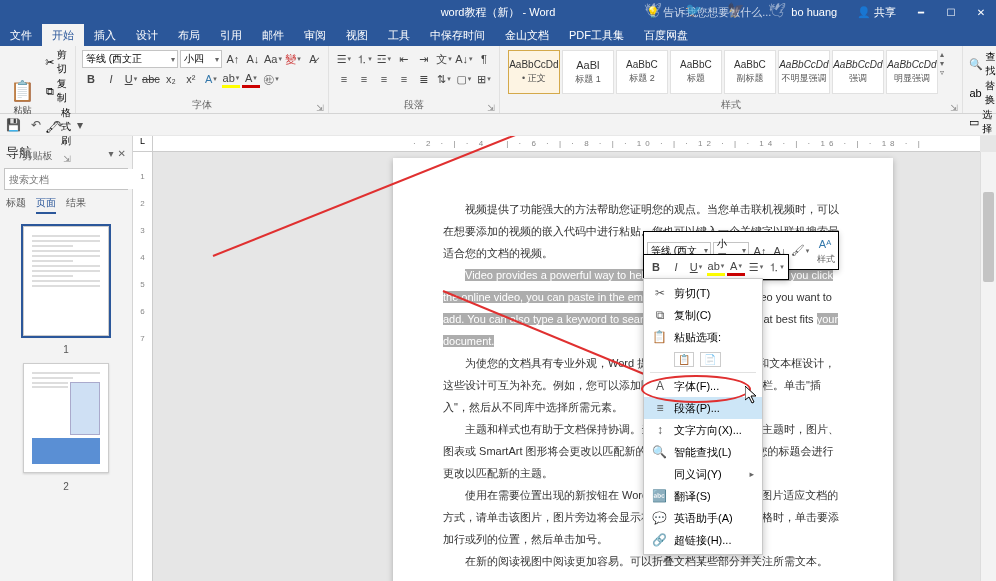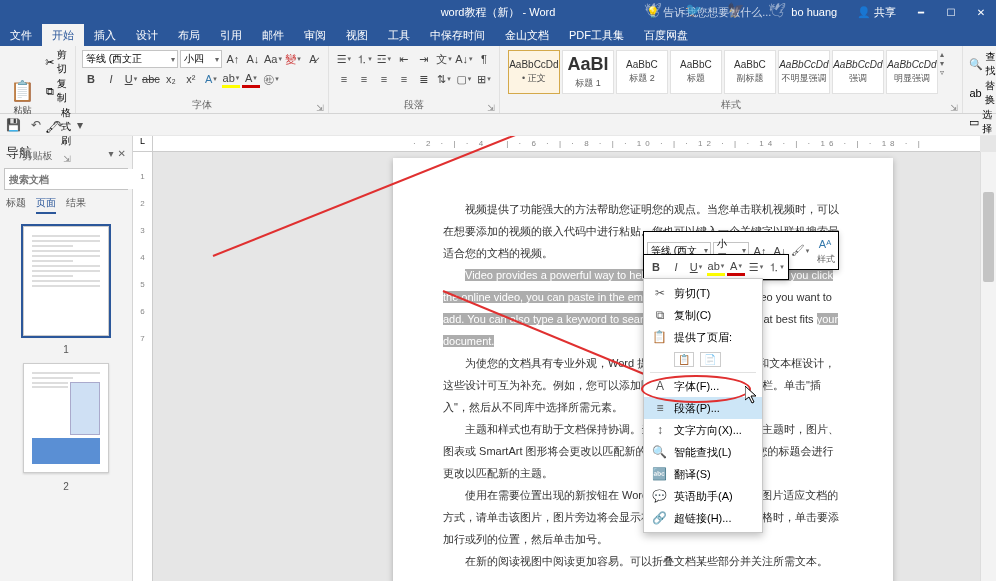--- a/index.html
+++ b/index.html
@@ -37,42 +37,42 @@
 .combo::after { content: "▾"; position: absolute; right: 2px; font-size: 8px; color: #666; }
 .btn-sm { width: 18px; height: 18px; display: flex; align-items: center; justify-content: center; font-size: 11px; cursor: pointer; color: #444; }
 .btn-sm.dd::after { content: "▾"; font-size: 7px; margin-left: 1px; color: #666; }
 
 .para-col { display: flex; flex-direction: column; gap: 2px; padding: 2px; }
 
 .styles { flex: 1; display: flex; align-items: flex-start; padding: 2px 4px; gap: 2px; overflow: hidden; }
 .style-box { width: 52px; height: 44px; border: 1px solid #e1e1e1; background: #fff; display: flex; flex-direction: column; align-items: center; justify-content: center; font-size: 9px; cursor: pointer; }
 .style-box.active { border: 1px solid #d4a94a; background: #fdf4e3; }
 .style-box .preview { font-size: 10px; color: #333; }
-.style-box .preview.big { font-size: 18px; font-weight: bold; }
+.style-box .preview.big { font-size: 11px; font-weight: normal; }
 .style-box .label { font-size: 9px; color: #555; margin-top: 2px; text-align: center; }
 .style-more { width: 14px; display: flex; flex-direction: column; justify-content: center; gap: 2px; color: #666; font-size: 8px; cursor: pointer; }
 
 .edit-col { display: flex; flex-direction: column; gap: 1px; padding: 2px; font-size: 10px; }
 .edit-col .row { display: flex; align-items: center; gap: 3px; cursor: pointer; }
 
 .big-btn { display: flex; flex-direction: column; align-items: center; justify-content: center; padding: 2px 6px; cursor: pointer; font-size: 9px; color: #444; }
 .big-btn .ico { font-size: 20px; margin-bottom: 1px; }
 
 
 .qat { height: 22px; background: #f3f3f3; border-bottom: 1px solid #e8e8e8; display: flex; align-items: center; gap: 6px; padding-left: 6px; }
 .qat .q { width: 16px; height: 16px; font-size: 12px; color: #555; display: flex; align-items: center; justify-content: center; cursor: pointer; }
 
 
 .main { display: flex; height: calc(581px - 24px - 22px - 68px - 22px); }
 .nav { width: 133px; background: #f3f3f3; border-right: 1px solid #d4d4d4; display: flex; flex-direction: column; padding: 4px; }
 .nav-head { display: flex; align-items: center; justify-content: space-between; padding: 4px 2px; }
 .nav-head .title { font-size: 13px; color: #333; }
 .nav-head .ctrls { display: flex; gap: 4px; color: #666; font-size: 10px; }
 .nav-search { display: flex; border: 1px solid #c4c4c4; background: #fff; height: 22px; margin: 2px 0 6px 0; }
-.nav-search input { flex: 1; border: none; outline: none; font-size: 10px; padding: 0 4px; font-weight: bold; }
+.nav-search input { flex: 1; border: none; outline: none; font-size: 10px; padding: 0 4px; }
 .nav-search .sbtn { width: 28px; display: flex; align-items: center; justify-content: center; border-left: 1px solid #eee; cursor: pointer; position: relative; color: #555; font-size: 11px; }
 .nav-search .sbtn::after { content: "▾"; font-size: 7px; margin-left: 2px; }
 .nav-tabs { display: flex; gap: 10px; padding: 0 2px 4px 2px; font-size: 10px; color: #555; }
 .nav-tabs .nt { cursor: pointer; padding-bottom: 2px; }
 .nav-tabs .nt.active { color: #2b579a; border-bottom: 2px solid #2b579a; }
 .thumbs { flex: 1; overflow: auto; display: flex; flex-direction: column; align-items: center; gap: 8px; padding: 8px 0; }
 .thumb { width: 86px; height: 110px; background: #fff; border: 1px solid #ccc; box-shadow: 0 1px 2px rgba(0,0,0,.15); display: flex; flex-direction: column; padding: 8px; gap: 3px; cursor: pointer; }
 .thumb.sel { outline: 2px solid #2b579a; }
 .thumb .ln { height: 2px; background: #ddd; }
 .thumb .ln.short { width: 60%; }
@@ -419,21 +419,21 @@
         <div class="item">
           <span class="ico">✂</span>
           <span>剪切(T)</span>
         </div>
         <div class="item">
           <span class="ico">⧉</span>
           <span>复制(C)</span>
         </div>
         <div class="item">
           <span class="ico">📋</span>
-          <span>提供了页眉:</span>
+          <span>粘贴选项:</span>
         </div>
         <div class="item">
           <span class="ico"></span>
           <span style="border:1px solid #ccc;padding:1px 3px;font-size:10px">📋</span> 
           <span style="border:1px solid #ccc;padding:1px 3px;font-size:10px">📄</span>
         </div>
         <div class="sep"></div>
         <div class="item">
           <span class="ico">A</span>
           <span>字体(F)...</span>
@@ -444,20 +444,25 @@
         </div>
         <div class="item">
           <span class="ico">↕</span>
           <span>文字方向(X)...</span>
         </div>
         <div class="item">
           <span class="ico">🔍</span>
           <span>智能查找(L)</span>
         </div>
         <div class="item">
+          <span class="ico"></span>
+          <span>同义词(Y)</span>
+          <span class="arr">▸</span>
+        </div>
+        <div class="item">
           <span class="ico">🔤</span>
           <span>翻译(S)</span>
         </div>
         <div class="item">
           <span class="ico">💬</span>
           <span>英语助手(A)</span>
         </div>
         <div class="item">
           <span class="ico">🔗</span>
           <span>超链接(H)...</span>

